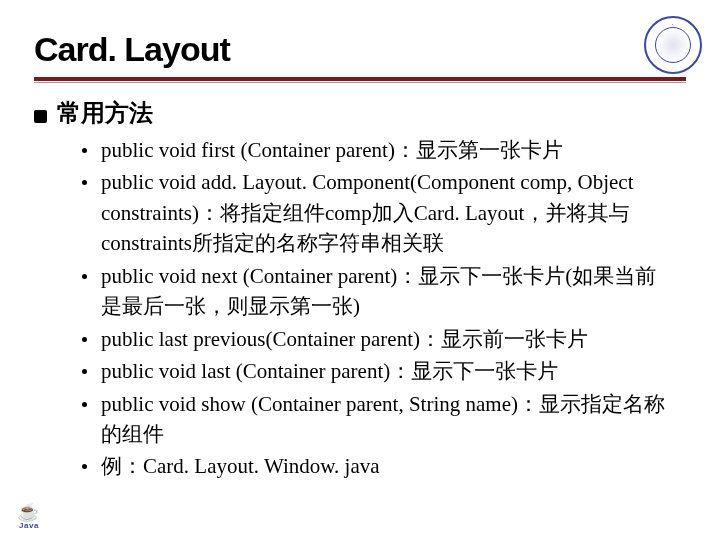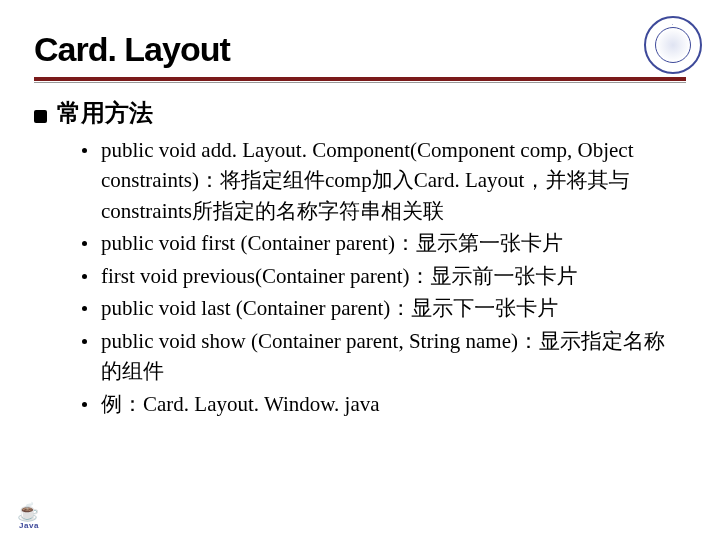--- a/index.html
+++ b/index.html
@@ -130,29 +130,33 @@
   <div class="rule"></div>
 
   <div class="section">
     <div class="solid-bullet"></div>
     <div class="section-label">常用方法</div>
   </div>
 
   <div class="items">
     <div class="item">
       <div class="dot"></div>
+      <div class="item-text">public void first (Container parent)：显示第一张卡片</div>
+    </div>
+    <div class="item">
+      <div class="dot"></div>
       <div class="item-text">public void add. Layout. Component(Component comp, Object constraints)：将指定组件comp加入Card. Layout，并将其与constraints所指定的名称字符串相关联</div>
     </div>
     <div class="item">
       <div class="dot"></div>
-      <div class="item-text">public void first (Container parent)：显示第一张卡片</div>
+      <div class="item-text">public void next (Container parent)：显示下一张卡片(如果当前是最后一张，则显示第一张)</div>
     </div>
     <div class="item">
       <div class="dot"></div>
-      <div class="item-text">first void previous(Container parent)：显示前一张卡片</div>
+      <div class="item-text">public last previous(Container parent)：显示前一张卡片</div>
     </div>
     <div class="item">
       <div class="dot"></div>
       <div class="item-text">public void last (Container parent)：显示下一张卡片</div>
     </div>
     <div class="item">
       <div class="dot"></div>
       <div class="item-text">public void show (Container parent, String name)：显示指定名称的组件</div>
     </div>
     <div class="item">

